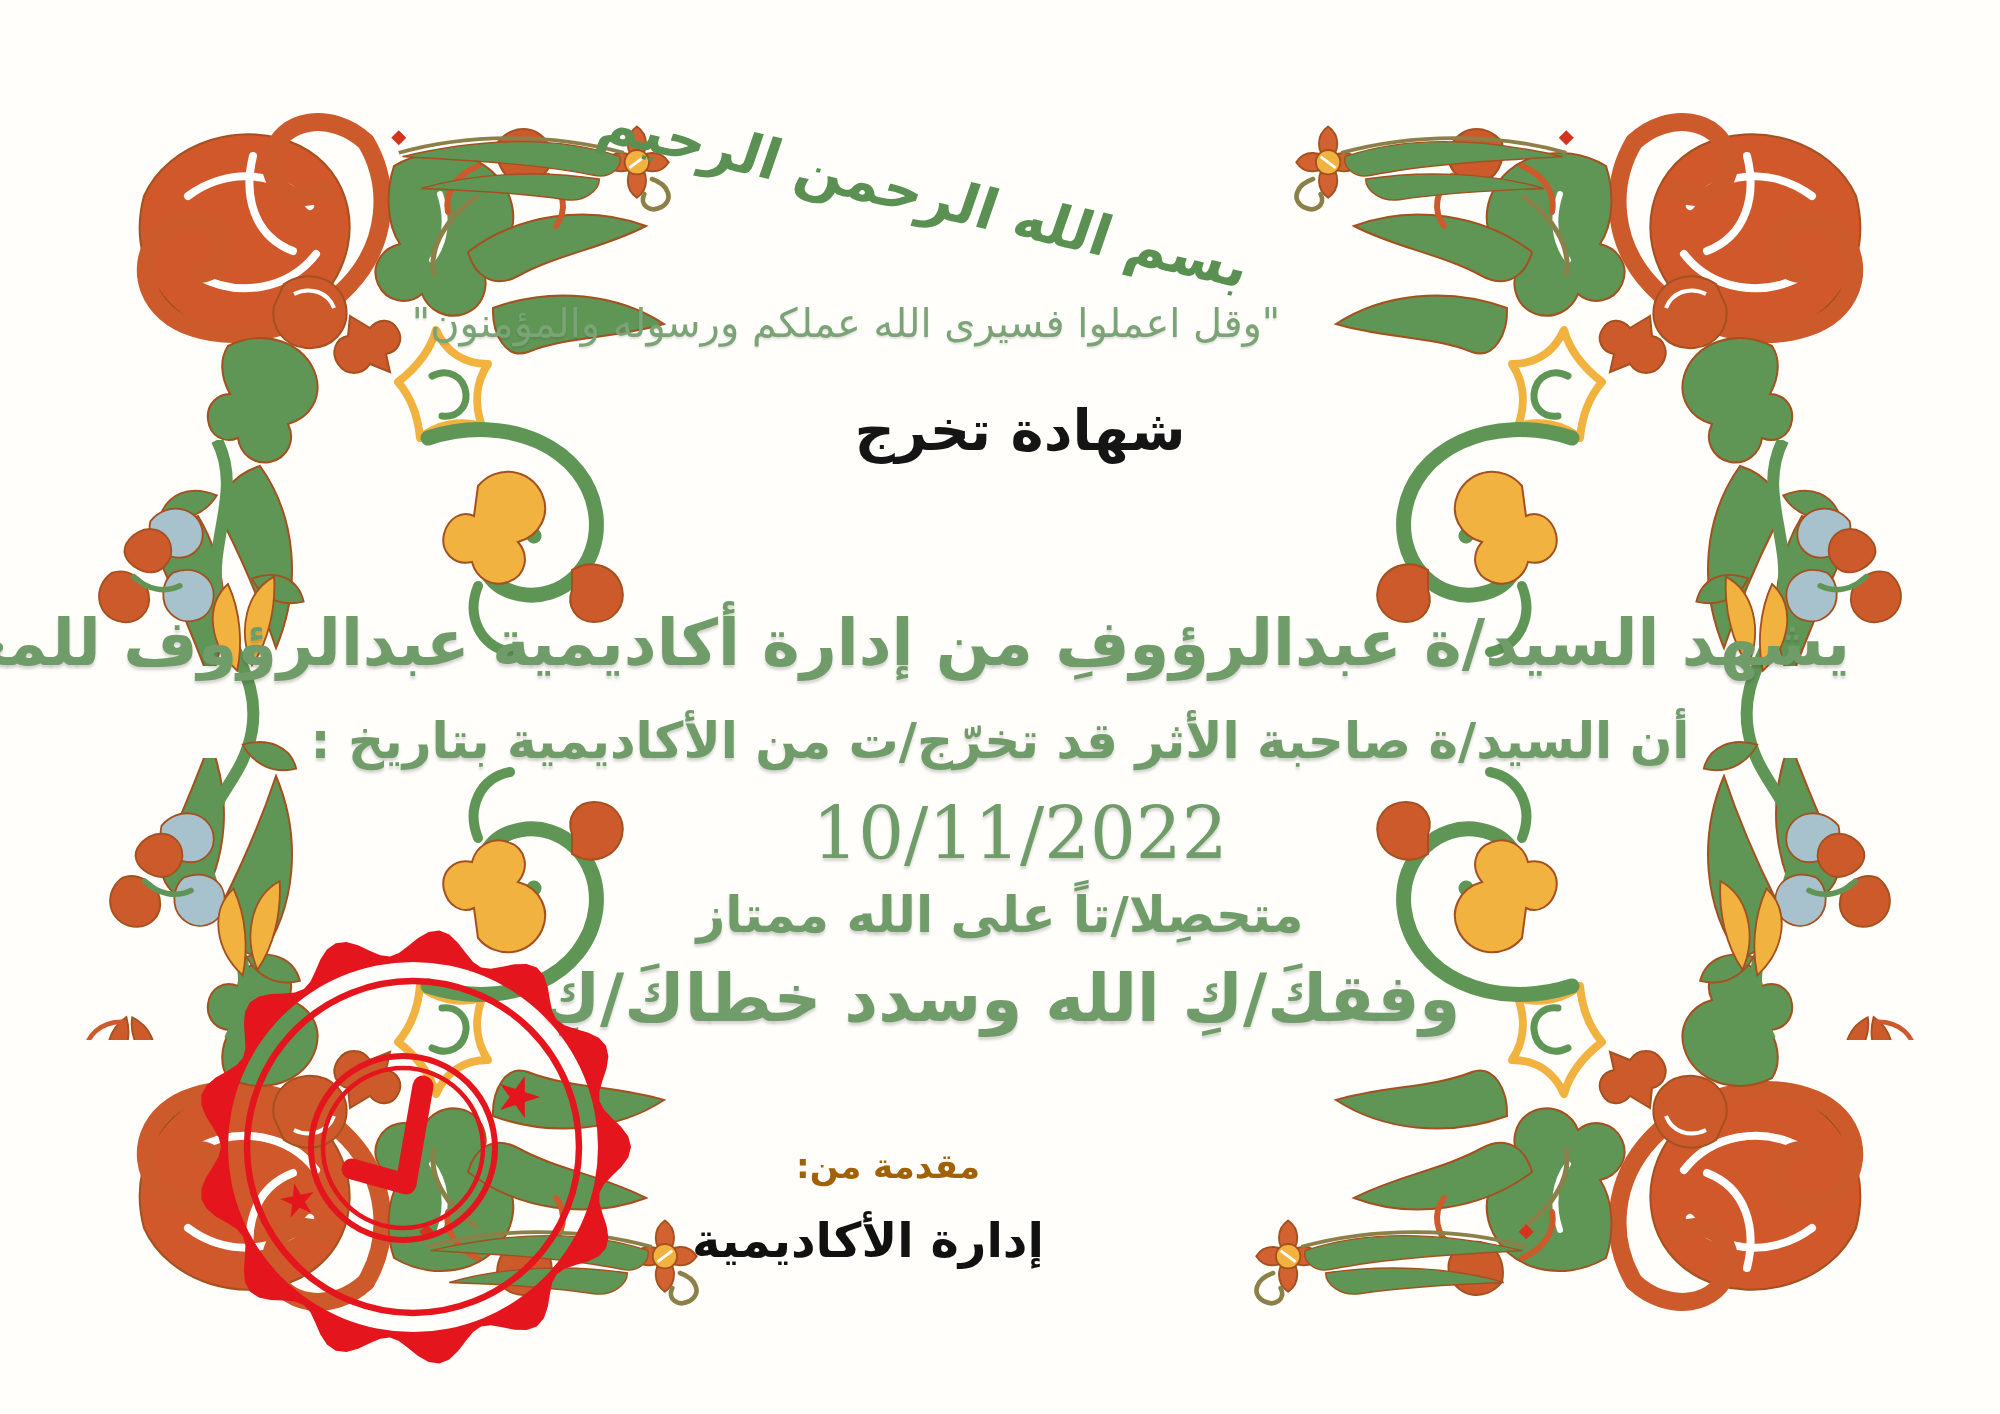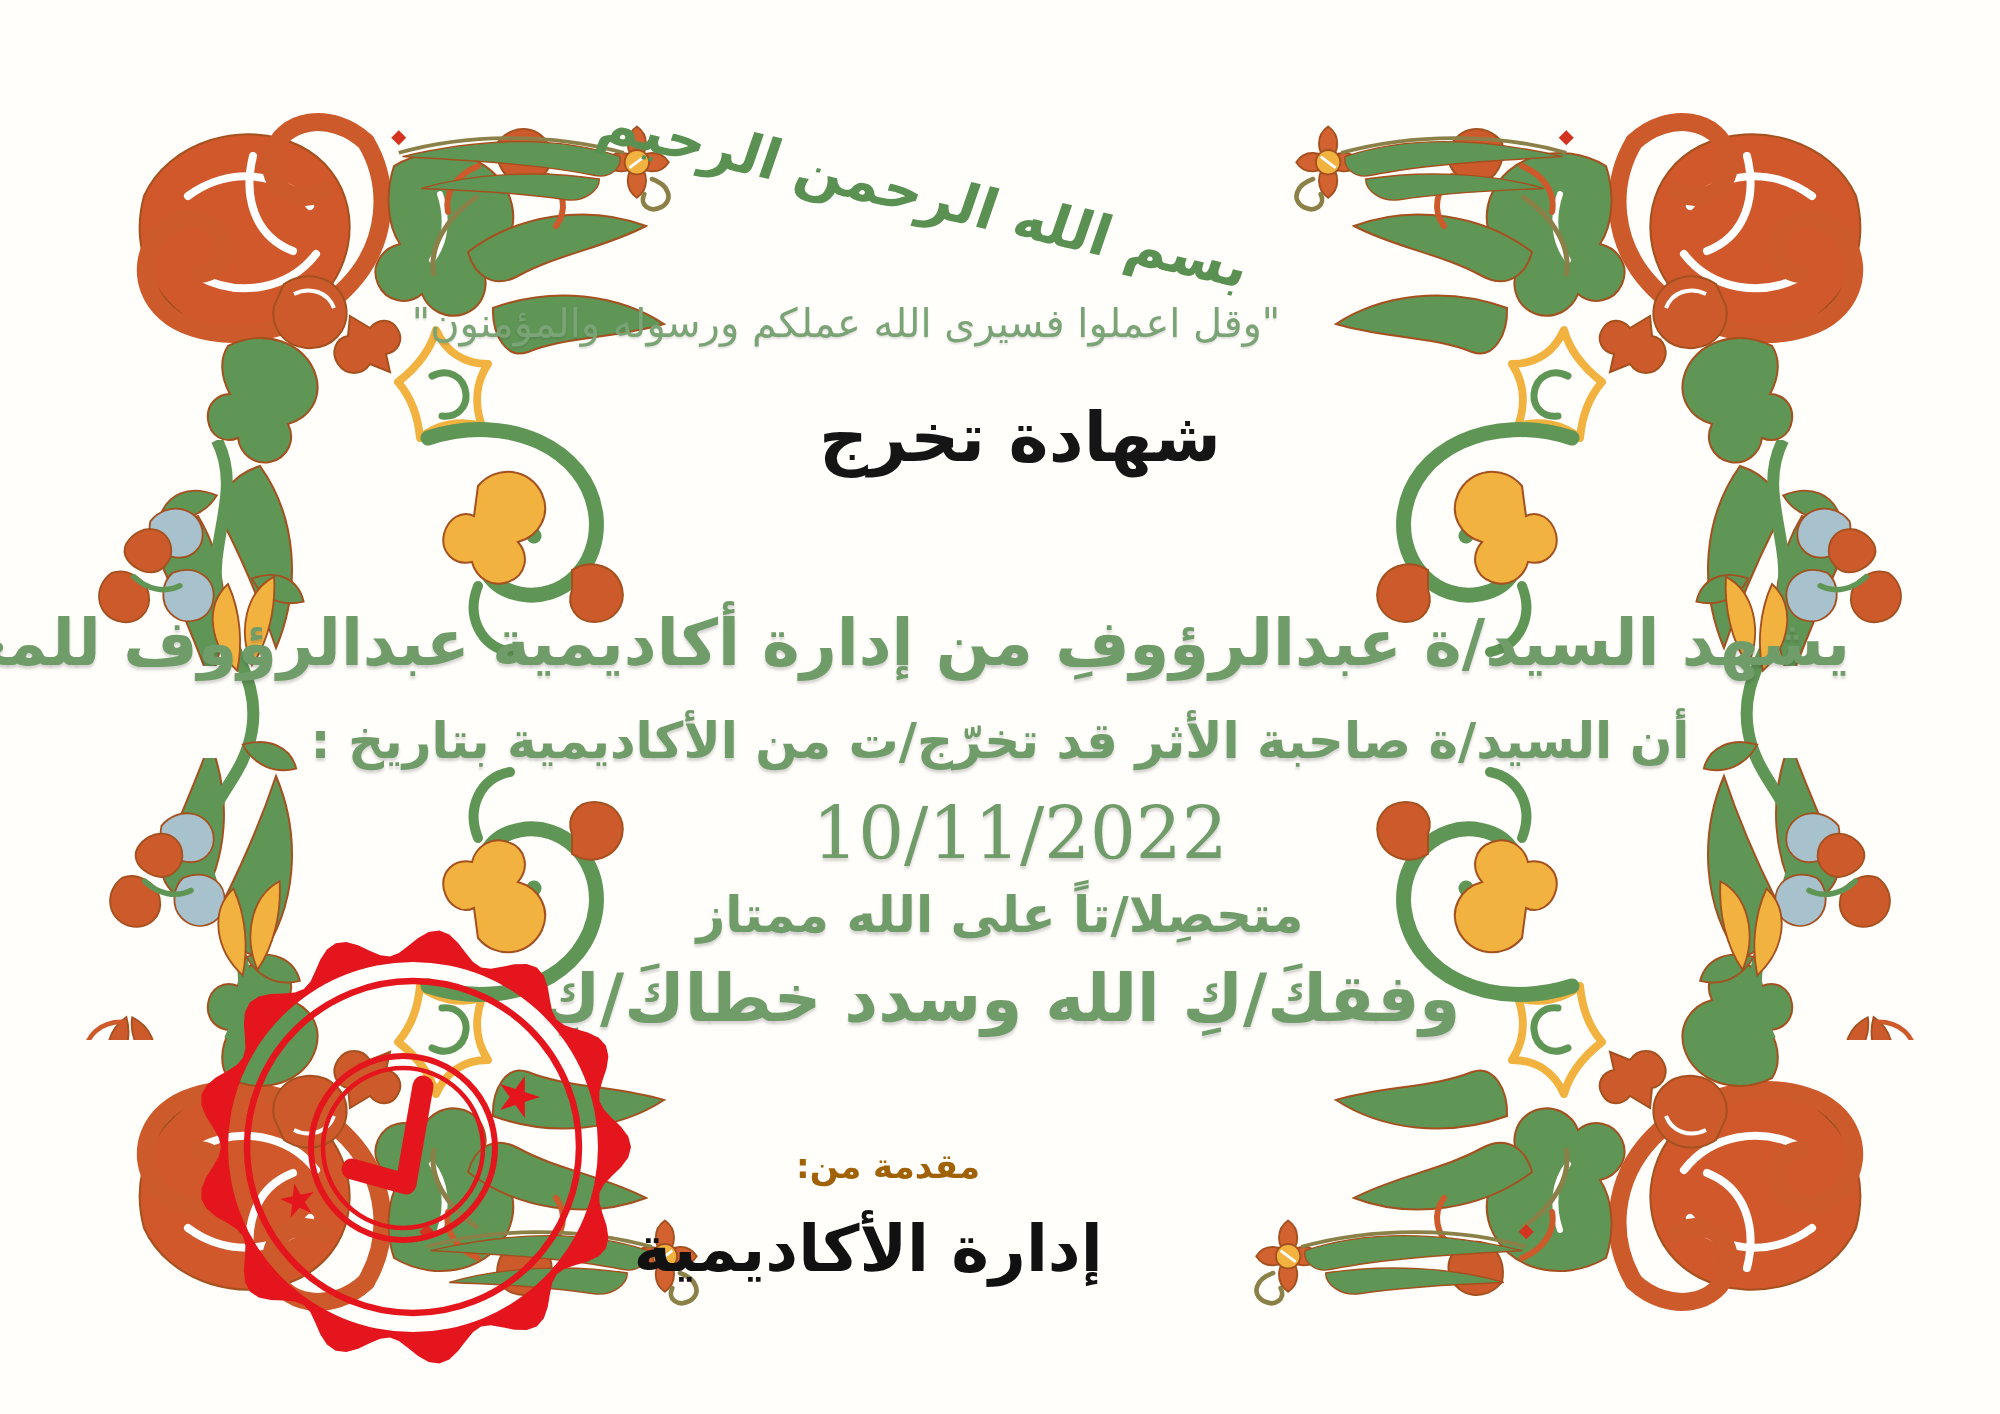--- a/index.html
+++ b/index.html
@@ -3,29 +3,29 @@
 <meta charset="utf-8">
 <style>
   html,body{margin:0;padding:0;}
   body{width:2000px;height:1414px;position:relative;overflow:hidden;
        background:#fffefb;font-family:"DejaVu Sans",sans-serif;}
   .abs{position:absolute;}
   .txt{position:absolute;text-align:center;direction:rtl;white-space:nowrap;}
   .green{color:#6f9c68;text-shadow:0 3px 3px rgba(60,60,60,.22);}
   .quote{left:346px;top:300px;width:1000px;font-size:40px;color:#7ba476;
          text-shadow:0 2px 2px rgba(60,60,60,.15);}
-  .title{left:520px;top:398px;width:1000px;font-size:68px;font-weight:bold;color:#151515;}
+  .title{left:520px;top:398px;width:1000px;font-size:56px;font-weight:bold;color:#151515;}
   .l1{left:150px;top:606px;width:1700px;font-size:64px;font-weight:bold;}
   .l2{left:150px;top:698px;width:1700px;font-size:50px;font-weight:bold;margin-top:14px;}
   .date{left:520px;top:792px;width:1000px;font-size:72px;
         font-family:"DejaVu Serif",serif;direction:ltr;}
   .l3{left:150px;top:886px;width:1700px;font-size:50px;font-weight:bold;}
   .l4{left:150px;top:960px;width:1700px;font-size:66px;font-weight:bold;}
   .presented{left:388px;top:1146px;width:1000px;font-size:34px;font-weight:bold;color:#a16207;}
-  .issuer{left:368px;top:1212px;width:1000px;font-size:64px;font-weight:bold;color:#111;}
+  .issuer{left:368px;top:1212px;width:1000px;font-size:48px;font-weight:bold;color:#111;}
   .bismillah{left:625px;top:70px;width:600px;height:250px;}
   .bismillah .callig{position:absolute;left:50%;top:50%;
      transform:translate(-50%,-50%) rotate(13deg) skewX(-6deg);
      font-size:56px;font-weight:bold;color:#5a9152;white-space:nowrap;direction:rtl;}
   svg{position:absolute;overflow:visible;}
   .corner{width:620px;height:620px;}
   .c-tl{left:48px;top:46px;}
   .c-tr{right:48px;top:46px;transform:scaleX(-1);}
   .c-bl{left:48px;bottom:36px;transform:scaleY(-1);}
   .c-br{right:48px;bottom:36px;transform:scale(-1,-1);}

